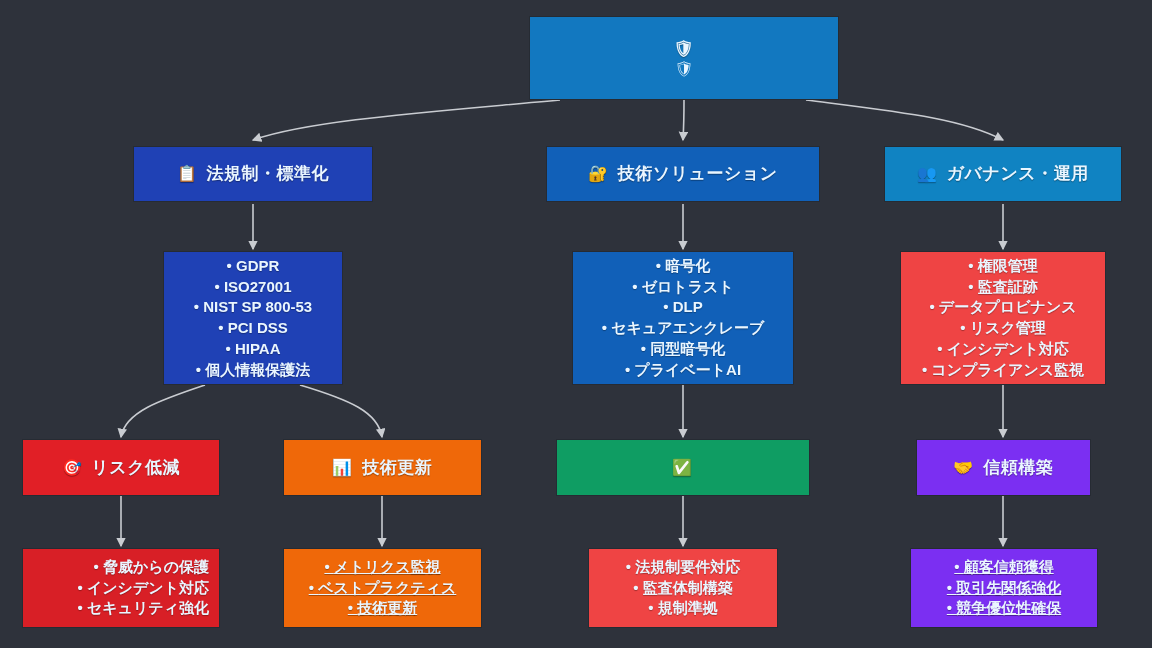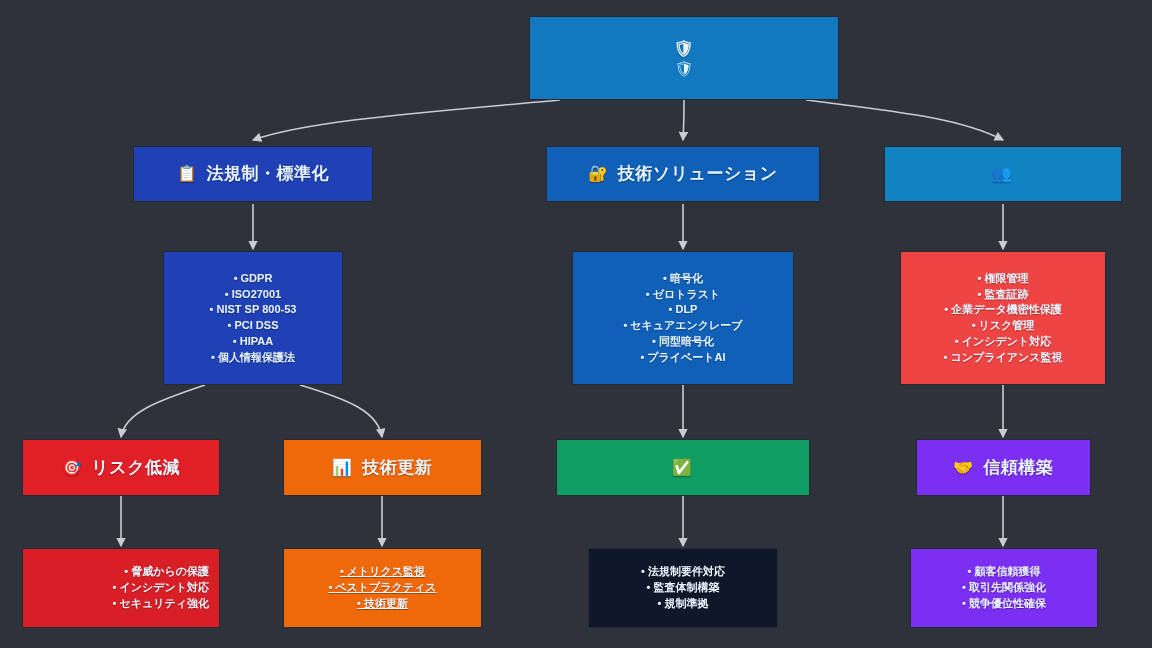--- a/index.html
+++ b/index.html
@@ -39,38 +39,38 @@
   .cat-a{background:#1f41b5;}
   .cat-b{background:#1160b8;}
   .cat-c{background:#1083c2;}
 
   
   .list{
     flex-direction:column;
     justify-content:center;
     gap:2px;
     padding:8px 10px;
-    font-size:11px;
+    font-size:15px;
     font-weight:700;
   }
   .list .li{white-space:nowrap;text-shadow:0 1px 1px rgba(0,0,0,.3);}
   .list .li::before{content:"• ";}
   .list-a{background:#1f41b5;}
   .list-b{background:#1160b8;}
   .list-c{background:#ef4444;}
 
   
   .out-red{background:#e11f26;}
   .out-orange{background:#ef6809;}
   .out-green{background:#0f9d63;}
   .out-purple{background:#7b2ff2;}
 
   .det-red{background:#d81f26;}
   .det-orange{background:#ef6809;}
-  .det-green{background:#0f172a;}
+  .det-green{background:#ef4444;}
   .det-purple{background:#7b2ff2;}
 </style>
 </head>
 <body>
 
 <div id="stage">
 
   <svg id="edges" viewBox="0 0 1152 648">
     <defs>
       <marker id="ah" markerWidth="9" markerHeight="9" refX="5.2" refY="3" orient="auto">
@@ -115,20 +115,21 @@
   <div class="node cat-b" style="left:546px;top:146px;width:274px;height:56px;">
     <div class="ttl">
       <span class="ico">🔐</span>
       <span>技術ソリューション</span>
     </div>
   </div>
 
   <div class="node cat-c" style="left:884px;top:146px;width:238px;height:56px;">
     <div class="ttl">
       <span class="ico">👥</span>
+      <span>ガバナンス・運用</span>
     </div>
   </div>
 
   <div class="node list list-a" style="left:163px;top:251px;width:180px;height:134px;">
     <span class="li">GDPR</span>
     <span class="li">ISO27001</span>
     <span class="li">NIST SP 800-53</span>
     <span class="li">PCI DSS</span>
     <span class="li">HIPAA</span>
     <span class="li">個人情報保護法</span>
@@ -139,21 +140,21 @@
     <span class="li">ゼロトラスト</span>
     <span class="li">DLP</span>
     <span class="li">セキュアエンクレーブ</span>
     <span class="li">同型暗号化</span>
     <span class="li">プライベートAI</span>
   </div>
 
   <div class="node list list-c" style="left:900px;top:251px;width:206px;height:134px;">
     <span class="li">権限管理</span>
     <span class="li">監査証跡</span>
-    <span class="li">企業データ機密性保護</span>
+    <span class="li">データプロビナンス</span>
     <span class="li">リスク管理</span>
     <span class="li">インシデント対応</span>
     <span class="li">コンプライアンス監視</span>
   </div>
 
   <div class="node out-red" style="left:22px;top:439px;width:198px;height:57px;">
     <div class="ttl">
       <span class="ico">🎯</span>
       <span>リスク低減</span>
     </div>
@@ -190,19 +191,19 @@
     <span class="li">ベストプラクティス</span>
     <span class="li">技術更新</span>
   </div>
 
   <div class="node list det-green" style="left:588px;top:548px;width:190px;height:80px;">
     <span class="li">法規制要件対応</span>
     <span class="li">監査体制構築</span>
     <span class="li">規制準拠</span>
   </div>
 
-  <div class="node list det-purple" style="left:910px;top:548px;width:188px;height:80px;">
+  <div class="node list det-purple" style="left:910px;top:548px;width:188px;height:80px;text-decoration:underline;">
     <span class="li">顧客信頼獲得</span>
     <span class="li">取引先関係強化</span>
     <span class="li">競争優位性確保</span>
   </div>
 
 </div>
 
 </body></html>

